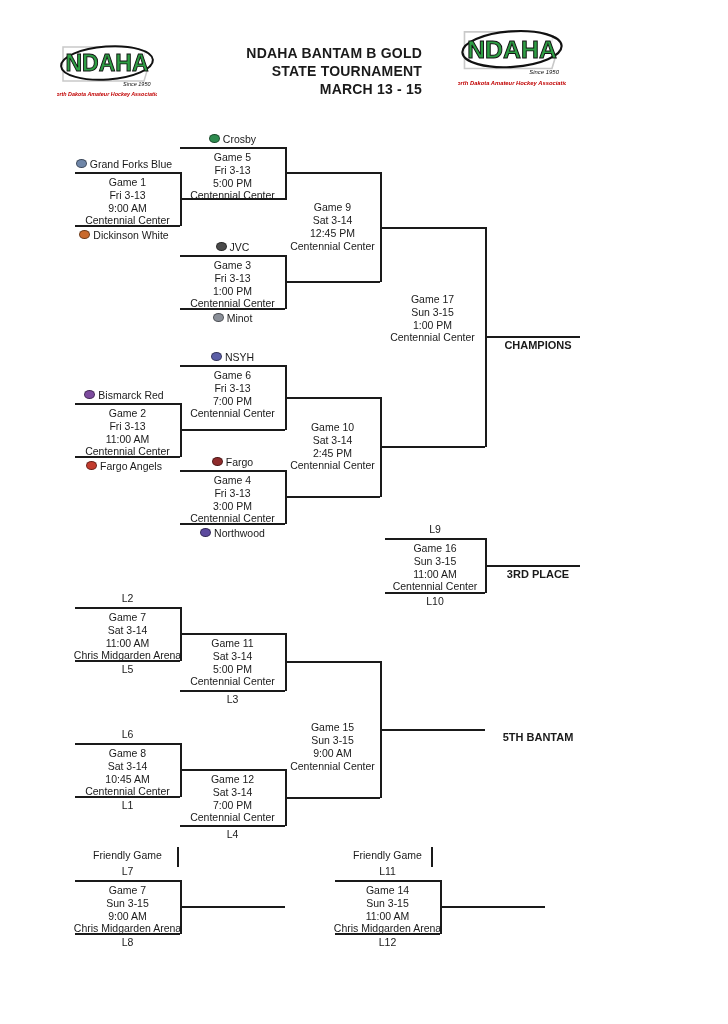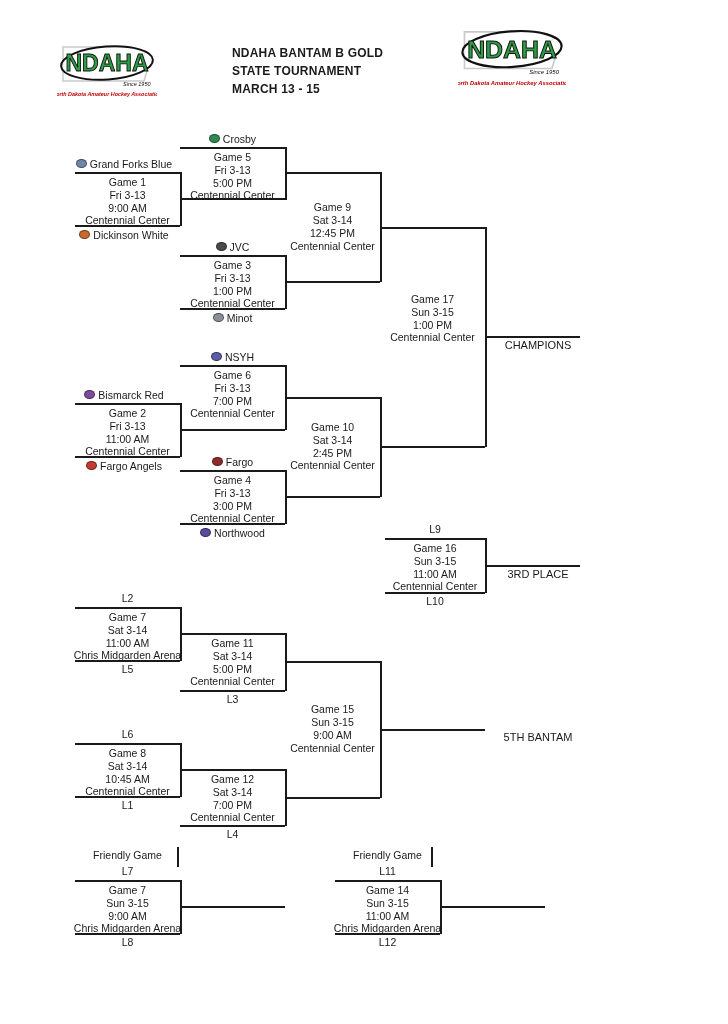--- a/index.html
+++ b/index.html
@@ -8,22 +8,22 @@
     position:relative;
     width:728px; height:1024px;
     font-family:"Liberation Sans", sans-serif;
     color:#1a1a1a;
     overflow:hidden;
   }
   .abs { position:absolute; }
   .hline { position:absolute; height:1.5px; background:#1a1a1a; }
   .vline { position:absolute; width:1.5px; background:#1a1a1a; }
   .title {
-    position:absolute; text-align:left;
-    font-weight:bold; font-size:12px; line-height:18px;
+    position:absolute; text-align:right;
+    font-weight:bold; font-size:14px; line-height:18px;
     letter-spacing:0.2px;
   }
   .game {
     position:absolute; display:flex; flex-direction:column;
     align-items:center; justify-content:flex-start;
     font-size:10.5px; line-height:12.8px; text-align:center;
     padding-top:2px; white-space:nowrap;
   }
   .game.center { justify-content:center; padding-top:0; }
   .team {
@@ -32,21 +32,21 @@
   }
   .tlogo {
     width:11px; height:9px; border-radius:50%;
     display:inline-block; flex:0 0 auto; border:1px solid rgba(0,0,0,0.45);
   }
   .seed {
     position:absolute; font-size:10.5px; height:13px; line-height:13px;
     text-align:center; white-space:nowrap;
   }
   .place {
-    position:absolute; font-weight:normal; font-size:11px;
+    position:absolute; font-weight:bold; font-size:11px;
     text-align:center; white-space:nowrap;
   }
 </style>
 </head>
 <body>
 
 <div class="abs" style="left:57px; top:38px; width:100px; height:72px">
   <svg viewBox="0 0 100 72" width="100" height="72">
     <path d="M6,9 L74,9 L88,13 L86,22 L90,33 L87,43 L6,43 Z" fill="none" stroke="#c9c9c9" stroke-width="1.5"></path>
     <ellipse cx="50" cy="25" rx="46" ry="16.5" fill="#ffffff" fill-opacity="0.6" stroke="#111111" stroke-width="2" transform="rotate(-4 50 25)"></ellipse>
@@ -253,21 +253,21 @@
   <div>Sat 3-14</div>
   <div>10:45 AM</div>
   <div>Centennial Center</div>
 </div>
 <div class="game" style="left:180px;top:771px;width:105px;height:52px">
   <div>Game 12</div>
   <div>Sat 3-14</div>
   <div>7:00 PM</div>
   <div>Centennial Center</div>
 </div>
-<div class="game center" style="left:285px;top:661px;width:95px;height:136px">
+<div class="game center" style="left:285px;top:679px;width:95px;height:136px">
   <div>Game 15</div>
   <div>Sun 3-15</div>
   <div>9:00 AM</div>
   <div>Centennial Center</div>
 </div>
 <div class="game" style="left:75px;top:882px;width:105px;height:50px">
   <div>Game 7</div>
   <div>Sun 3-15</div>
   <div>9:00 AM</div>
   <div>Chris Midgarden Arena</div>

